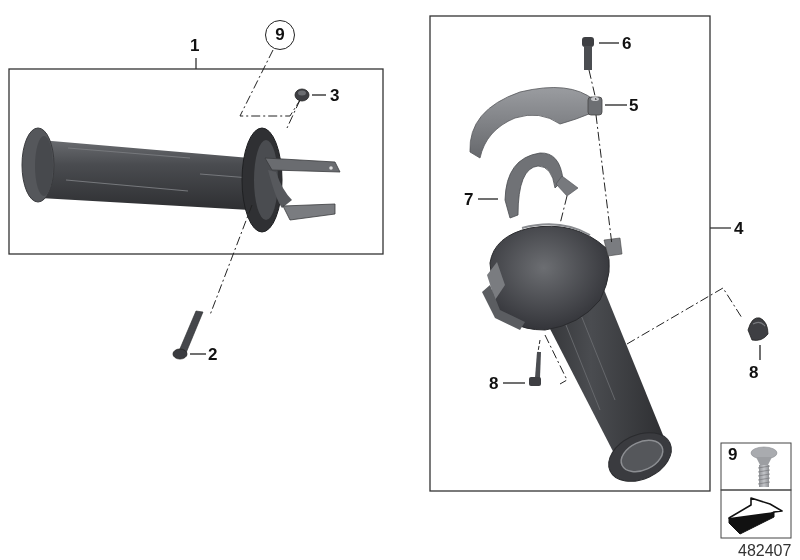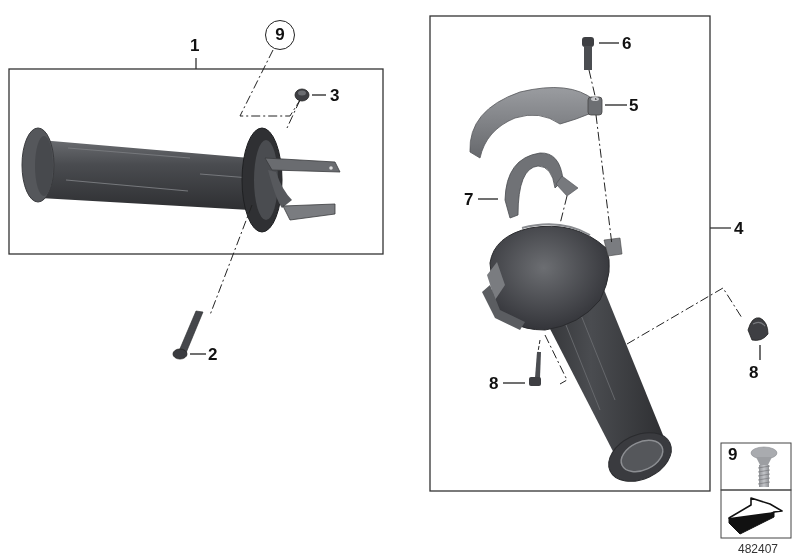--- a/index.html
+++ b/index.html
@@ -4,21 +4,21 @@
 <style>
   html, body { margin: 0; padding: 0; background: #ffffff; }
   body { width: 800px; height: 560px; position: relative; overflow: hidden;
          font-family: "Liberation Sans", sans-serif; }
   #stage { position: absolute; left: 0; top: 0; width: 800px; height: 560px; }
   .lbl { position: absolute; font-weight: bold; font-size: 17px; color: #111;
          font-family: "Liberation Sans", sans-serif; line-height: 1; }
   .lbl-circ { position: absolute; width: 28px; height: 28px; border: 1.5px solid #222;
               border-radius: 50%; background: #fff; text-align: center; line-height: 28px;
               font-weight: bold; font-size: 17px; color: #111; }
-  .ref { position: absolute; font-size: 12px; color: #333;
+  .ref { position: absolute; font-size: 16px; color: #333;
          font-family: "Liberation Sans", sans-serif; }
 </style>
 </head>
 <body>
 
 <div id="stage">
 <svg width="800" height="560" viewBox="0 0 800 560" xmlns="http://www.w3.org/2000/svg">
   <defs>
     <linearGradient id="gripL" x1="0" y1="0" x2="0" y2="1">
       <stop offset="0" stop-color="#6a6c70"></stop>

